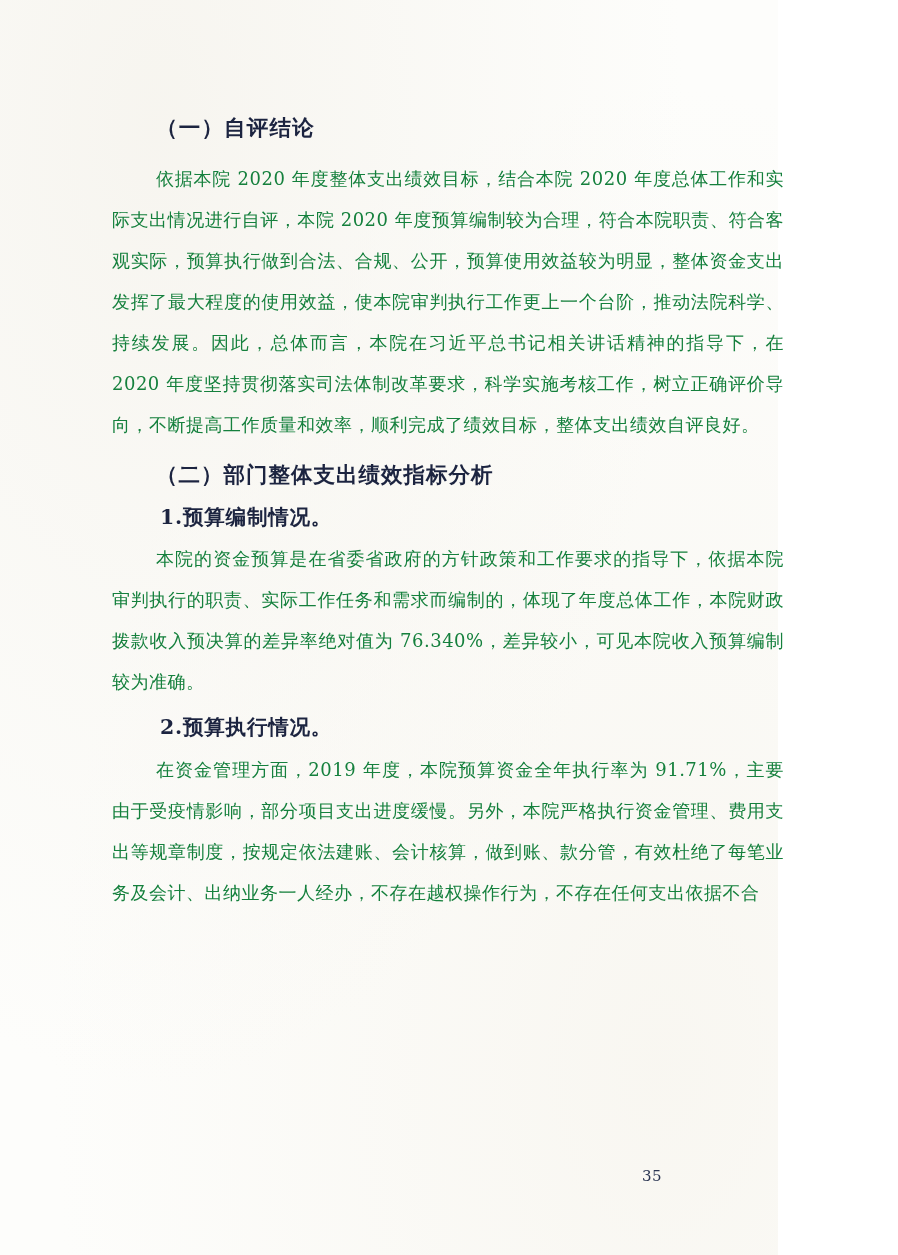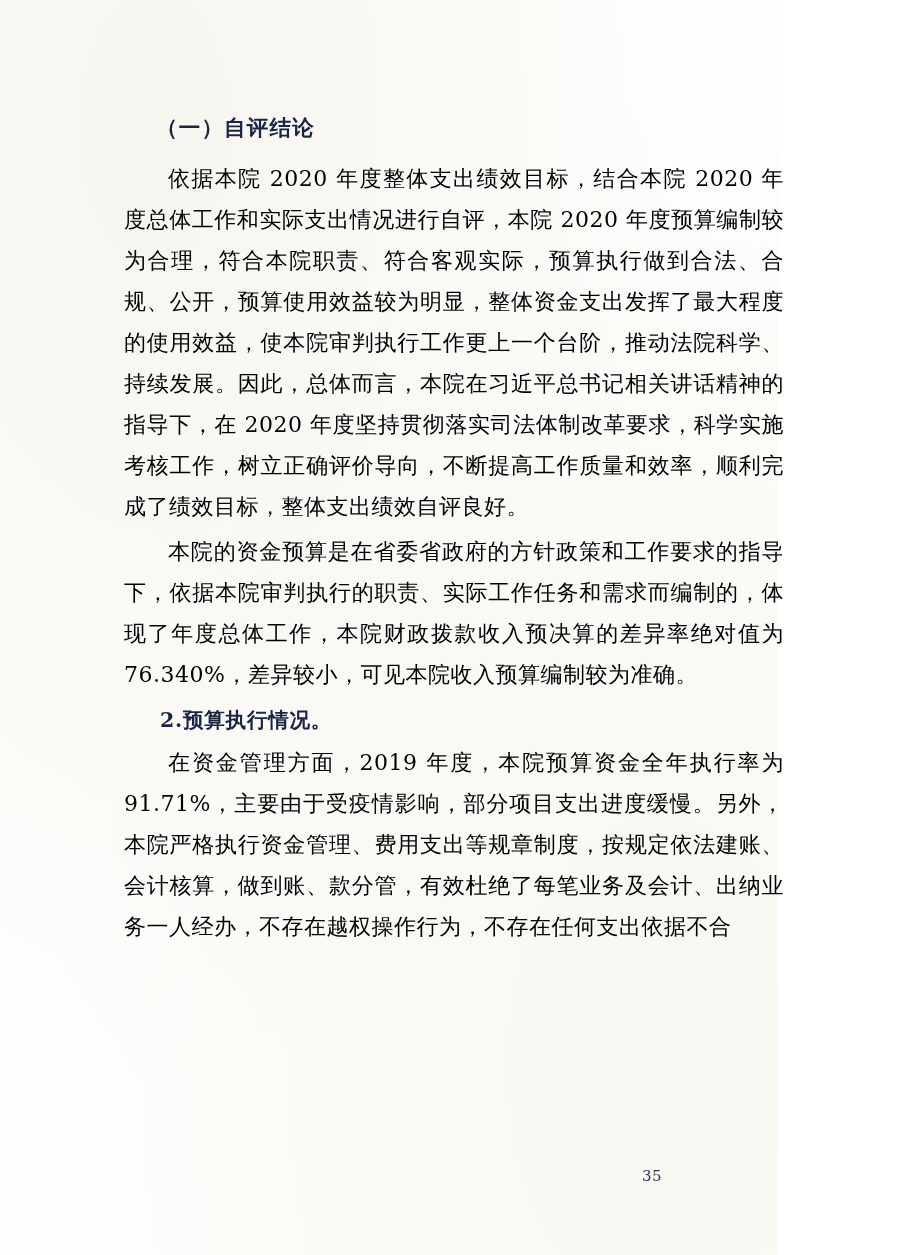--- a/index.html
+++ b/index.html
@@ -57,25 +57,25 @@
   .subheading {
     font-size: 20.5px;
     font-weight: bold;
     color: #1c2440;
     letter-spacing: 0.8px;
     margin: 10px 0 6px 0;
     text-indent: 48px;
     line-height: 1.5;
   }
   p.body-text {
-    font-size: 22px;
-    color: #000000;
+    font-size: 18px;
+    color: #15803d;
     letter-spacing: 0.5px;
     line-height: 41px;
-    margin: 0 0 4px 12px;
+    margin: 0 0 4px 0;
     text-indent: 44px;
     text-align: justify;
     text-justify: inter-ideograph;
   }
   .page-number {
     position: absolute;
     right: 116px;
     bottom: 70px;
     font-size: 15px;
     color: #2a3552;
@@ -86,21 +86,23 @@
 </head>
 <body>
 
 <div class="page">
   <div class="content">
 
     <h2 class="heading">（一）自评结论</h2>
 
     <p class="body-text">依据本院 2020 年度整体支出绩效目标，结合本院 2020 年度总体工作和实际支出情况进行自评，本院 2020 年度预算编制较为合理，符合本院职责、符合客观实际，预算执行做到合法、合规、公开，预算使用效益较为明显，整体资金支出发挥了最大程度的使用效益，使本院审判执行工作更上一个台阶，推动法院科学、持续发展。因此，总体而言，本院在习近平总书记相关讲话精神的指导下，在 2020 年度坚持贯彻落实司法体制改革要求，科学实施考核工作，树立正确评价导向，不断提高工作质量和效率，顺利完成了绩效目标，整体支出绩效自评良好。</p>
 
+    <h2 class="heading-2">（二）部门整体支出绩效指标分析</h2>
 
+    <h3 class="subheading">1.预算编制情况。</h3>
 
     <p class="body-text">本院的资金预算是在省委省政府的方针政策和工作要求的指导下，依据本院审判执行的职责、实际工作任务和需求而编制的，体现了年度总体工作，本院财政拨款收入预决算的差异率绝对值为 76.340%，差异较小，可见本院收入预算编制较为准确。</p>
 
     <h3 class="subheading">2.预算执行情况。</h3>
 
     <p class="body-text">在资金管理方面，2019 年度，本院预算资金全年执行率为 91.71%，主要由于受疫情影响，部分项目支出进度缓慢。另外，本院严格执行资金管理、费用支出等规章制度，按规定依法建账、会计核算，做到账、款分管，有效杜绝了每笔业务及会计、出纳业务一人经办，不存在越权操作行为，不存在任何支出依据不合</p>
 
   </div>
 
   <div class="page-number">35</div>

